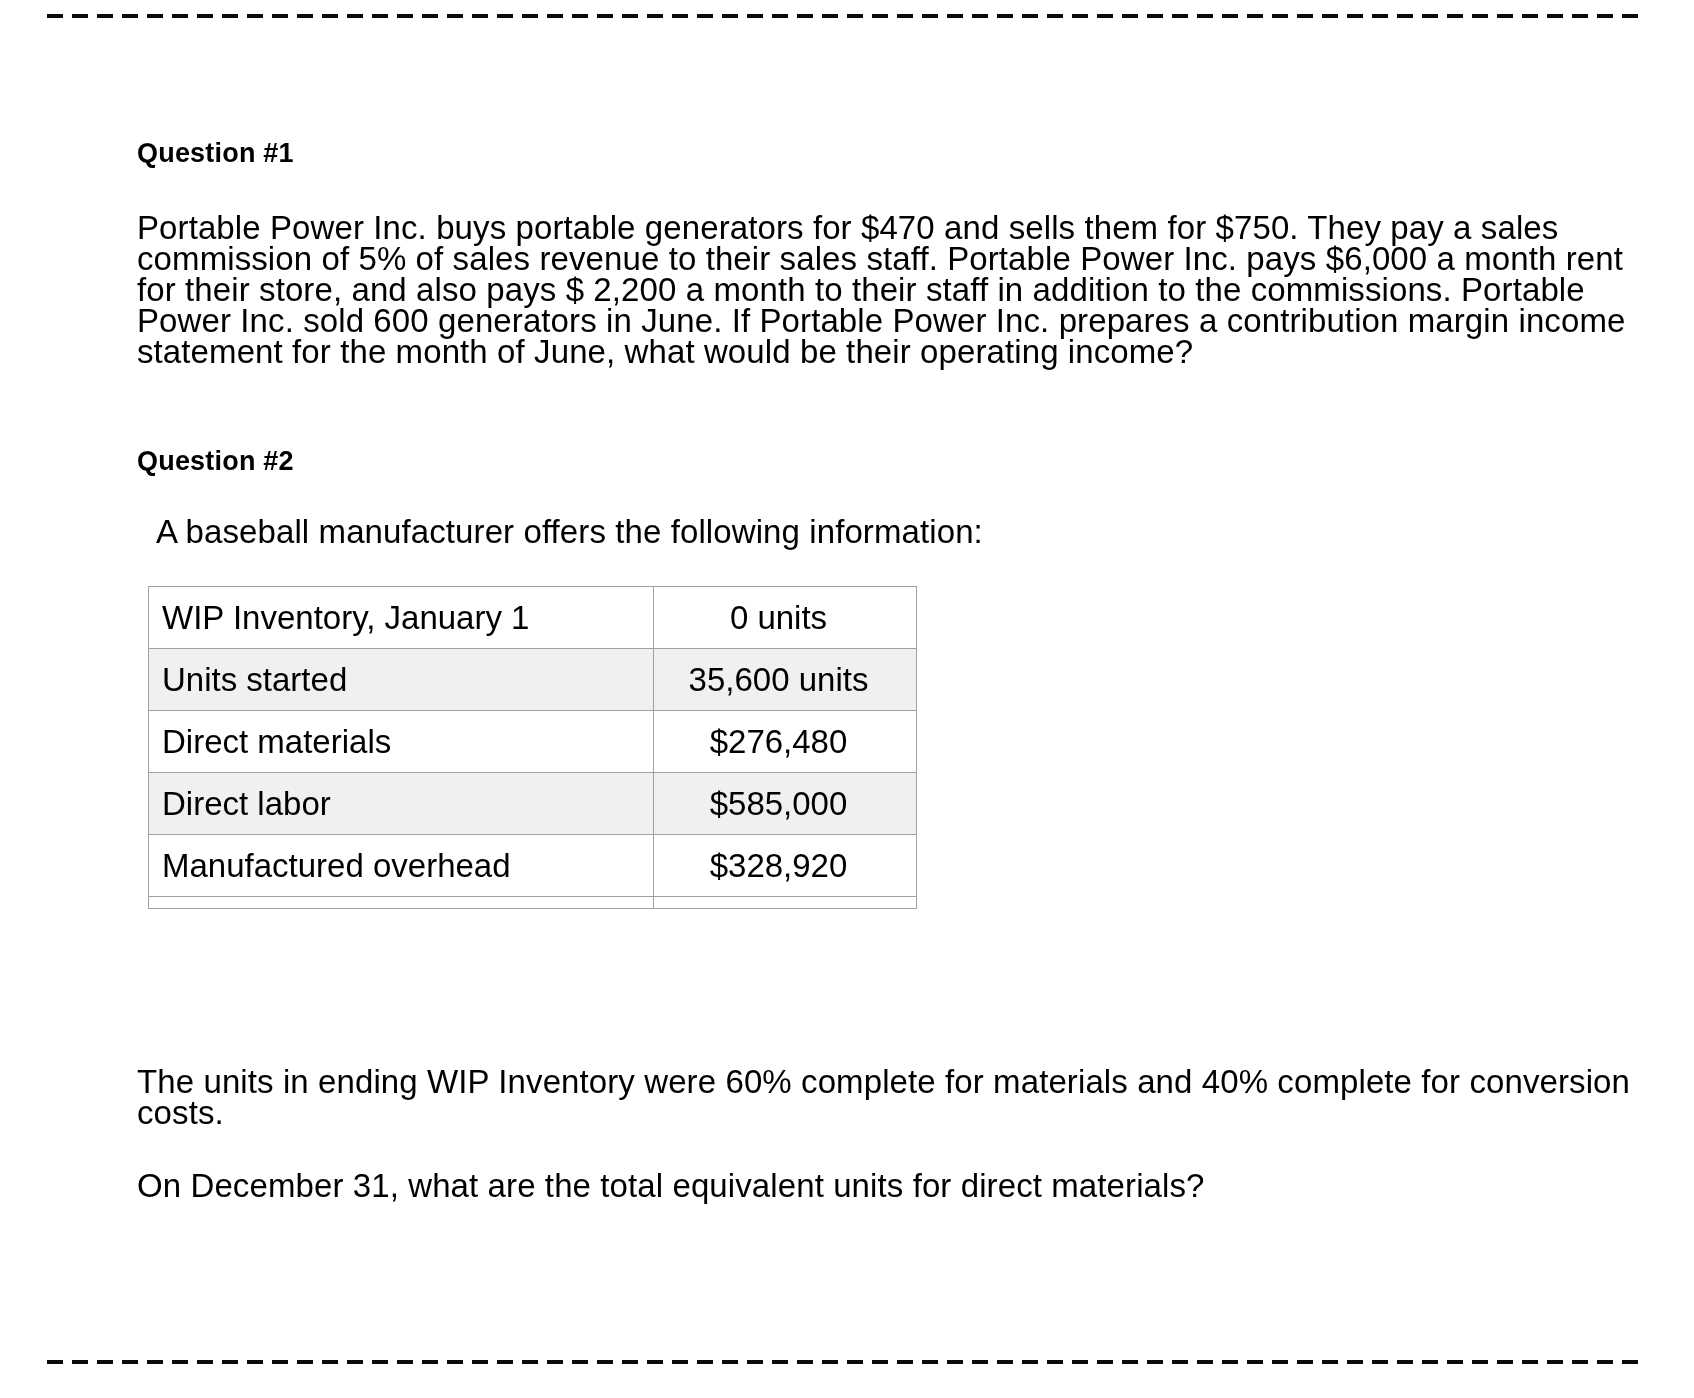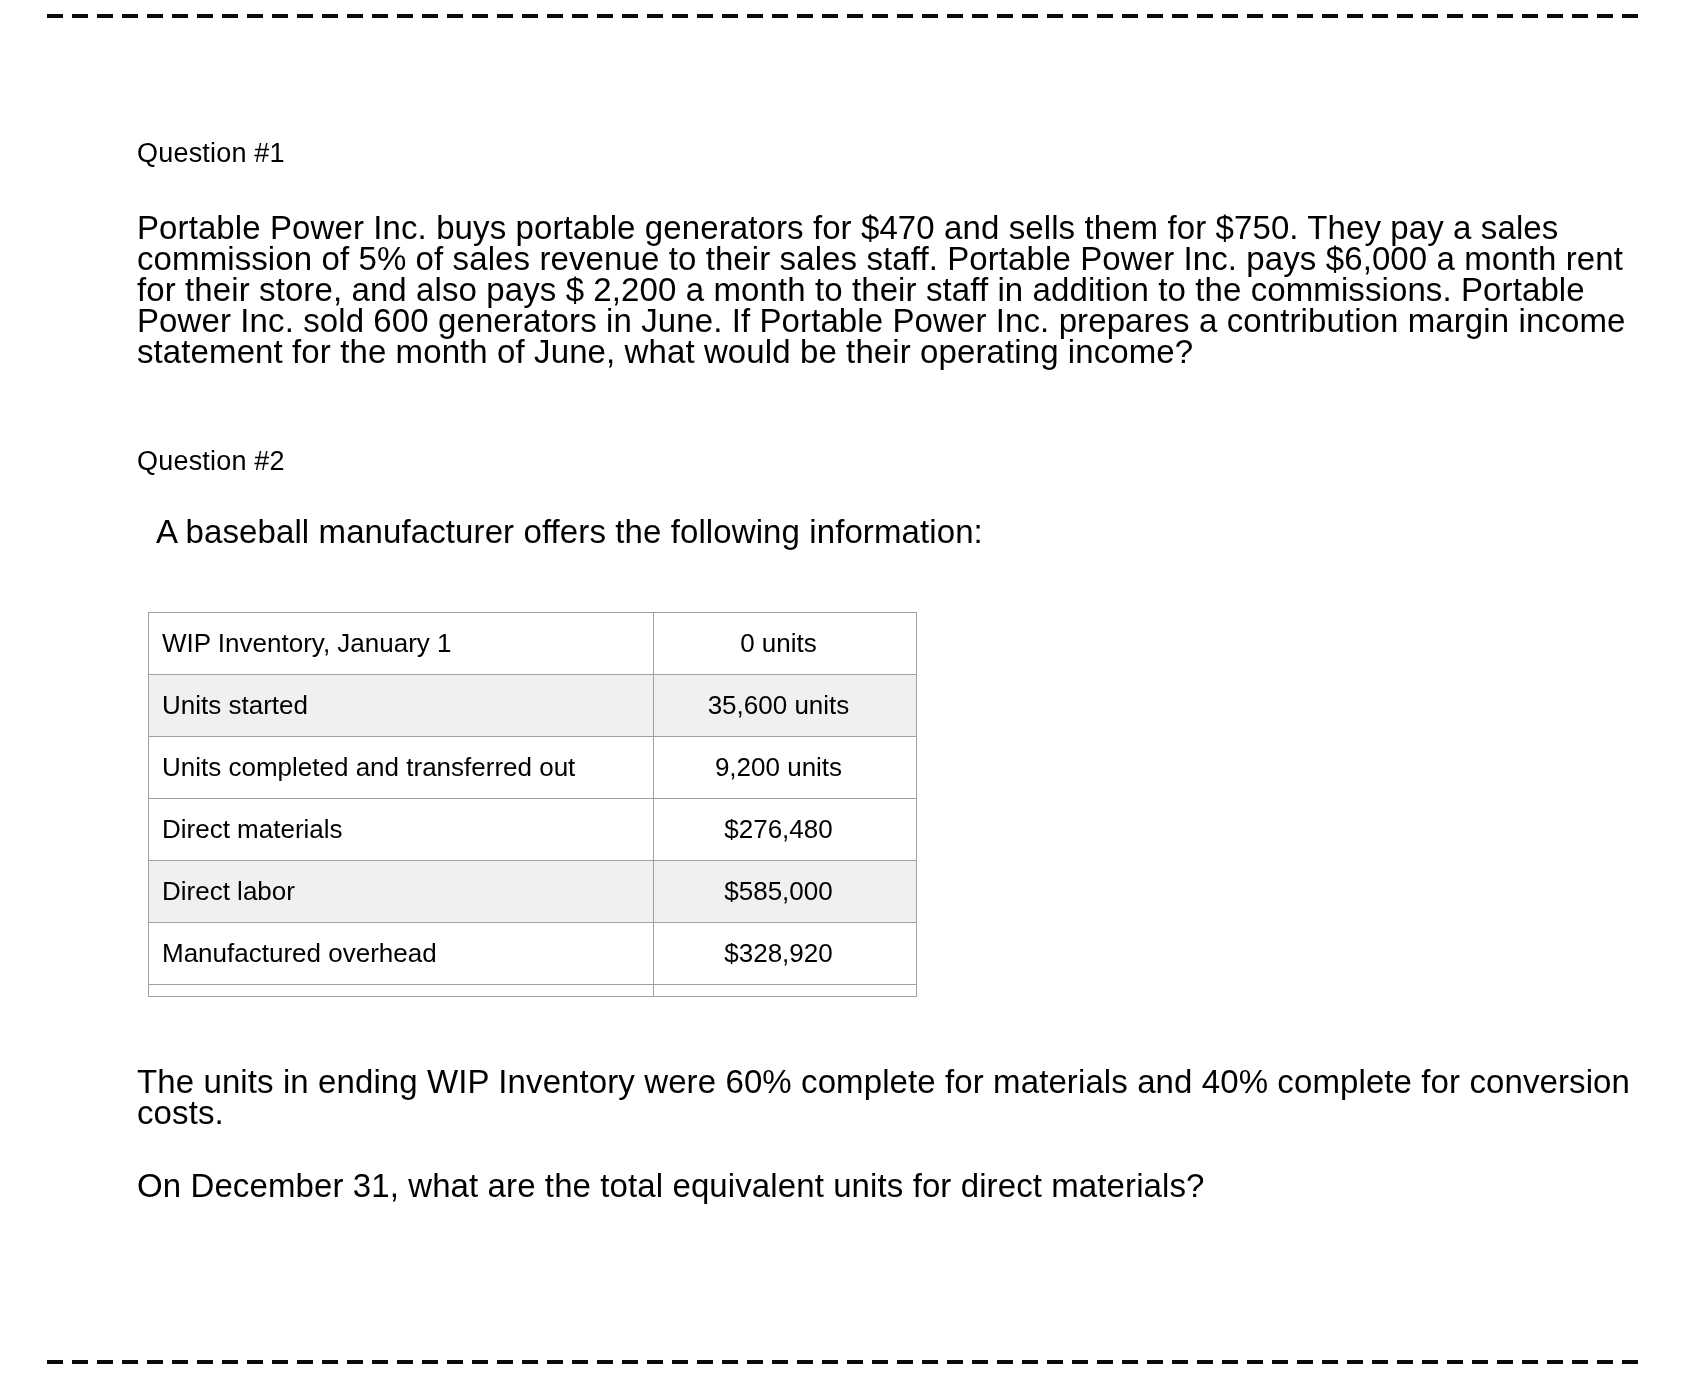--- a/index.html
+++ b/index.html
@@ -26,21 +26,21 @@
       transparent 25px
     );
   }
   .separator.top { top: 14px; }
   .separator.bottom { top: 1360px; }
 
   .q-heading {
     position: absolute;
     left: 137px;
     font-size: 27px;
-    font-weight: normal;
+    font-weight: bold;
     letter-spacing: 0.2px;
   }
   #q1-heading { top: 138px; }
   #q2-heading { top: 446px; }
 
   .body-text {
     position: absolute;
     left: 137px;
     width: 1510px;
     font-size: 33px;
@@ -49,25 +49,25 @@
     letter-spacing: 0.1px;
   }
   #q1-body { top: 212px; }
   #q2-intro { top: 516px; margin-left: 19px; }
   #q2-note { top: 1066px; }
   #q2-prompt { top: 1170px; }
 
   table.info-table {
     position: absolute;
     left: 148px;
-    top: 612px;
+    top: 586px;
     width: 768px;
     border-collapse: collapse;
     table-layout: fixed;
-    font-size: 26px;
+    font-size: 33px;
   }
   table.info-table td {
     border: 1px solid var(--table-border, #a0a0a0);
     height: 62px;
     vertical-align: middle;
     background: #ffffff;
   }
   table.info-table td.label-cell {
     width: 505px;
     padding-left: 13px;
@@ -104,24 +104,20 @@
     <tbody>
       <tr>
         <td class="label-cell">WIP Inventory, January 1</td>
         <td class="value-cell">0 units</td>
       </tr>
       <tr class="stripe">
         <td class="label-cell">Units started</td>
         <td class="value-cell">35,600 units</td>
       </tr>
       <tr>
-        <td class="label-cell">Units completed and transferred out</td>
-        <td class="value-cell">9,200 units</td>
-      </tr>
-      <tr>
         <td class="label-cell">Direct materials</td>
         <td class="value-cell">$276,480</td>
       </tr>
       <tr class="stripe">
         <td class="label-cell">Direct labor</td>
         <td class="value-cell">$585,000</td>
       </tr>
       <tr>
         <td class="label-cell">Manufactured overhead</td>
         <td class="value-cell">$328,920</td>

